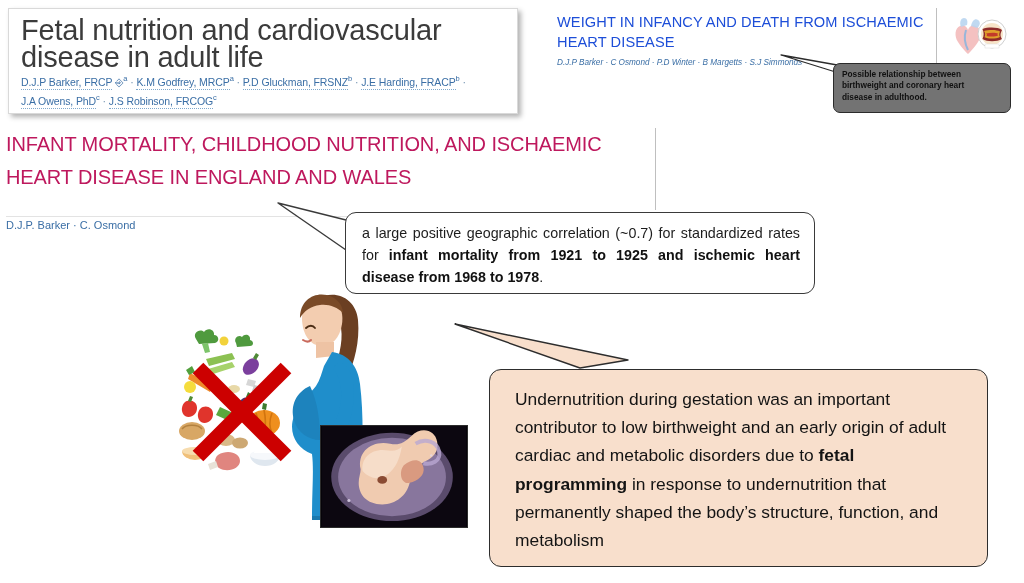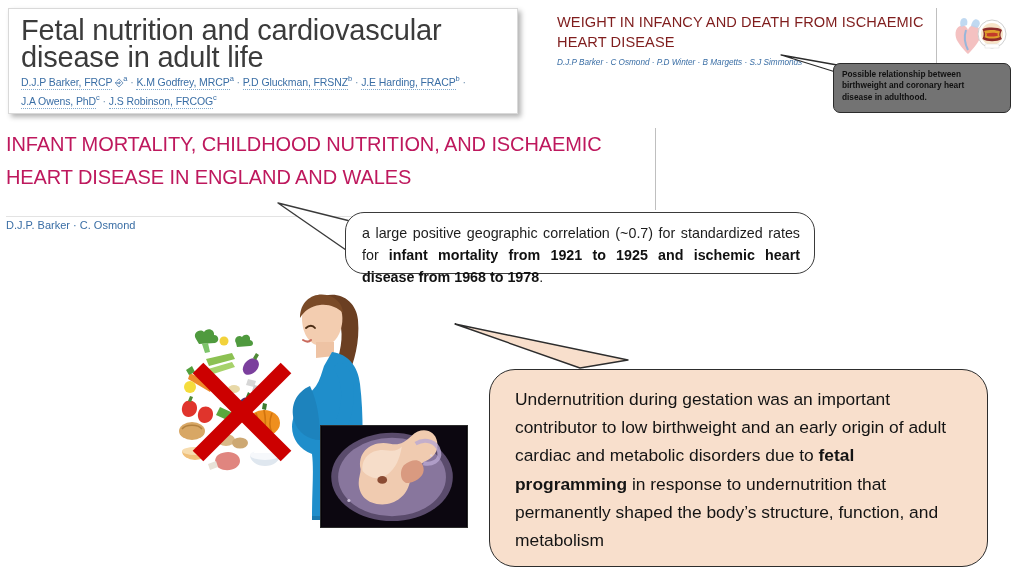--- a/index.html
+++ b/index.html
@@ -33,21 +33,21 @@
     padding-bottom:1px;
   }
   .authors .sup{font-size:7.5px;vertical-align:super;color:#3a6ea5;}
   .authors .dot{color:#6f8fae;border:none;}
 
   
   .paper-card-2{
     position:absolute;left:557px;top:12px;width:378px;height:60px;
   }
   .paper-title-2{
-    font-size:14.6px;line-height:20px;color:#7f1d1d;font-weight:400;
+    font-size:14.6px;line-height:20px;color:#1d4ed8;font-weight:400;
     letter-spacing:.1px;
   }
   .authors-2{
     margin-top:5px;font-size:8.2px;line-height:11px;color:#3a6ea5;font-style:italic;
   }
   .divider-v-top{
     position:absolute;left:936px;top:8px;width:1px;height:62px;
     background:#bfbfbf;
   }
   .heart-img{
@@ -80,33 +80,33 @@
     background:#737373;border:1.4px solid #2b2b2b;border-radius:7px;
     box-sizing:border-box;
     padding:5px 7px 4px 8px;
     font-size:8.3px;line-height:11.4px;color:#101010;font-weight:bold;
     text-align:justify;
   }
   .callout-small .last{ text-align:left; }
 
   
   .callout-mid{
-    position:absolute;left:345px;top:212px;width:470px;height:62px;
-    background:#ffffff;border:1.5px solid #3a3a3a;border-radius:19px;
+    position:absolute;left:345px;top:212px;width:470px;height:82px;
+    background:#ffffff;border:1.5px solid #3a3a3a;border-radius:11px;
     box-sizing:border-box;
     padding:9px 14px 8px 16px;
     font-size:14.3px;line-height:22px;color:#1d1d1d;
     text-align:justify;
   }
   .callout-mid b{font-weight:bold;color:#111;}
 
   
   .callout-big{
     position:absolute;left:489px;top:369px;width:499px;height:198px;
-    background:#f8dfcc;border:1.5px solid #2d2d2d;border-radius:26px;
+    background:#f8dfcc;border:1.5px solid #2d2d2d;border-radius:12px;
     box-sizing:border-box;
     padding:15px 20px 18px 25px;
     font-size:17.4px;line-height:28.2px;color:#141414;
   }
   .callout-big b{font-weight:bold;}
 
   
   .tail-svg{position:absolute;pointer-events:none;}
 
   

